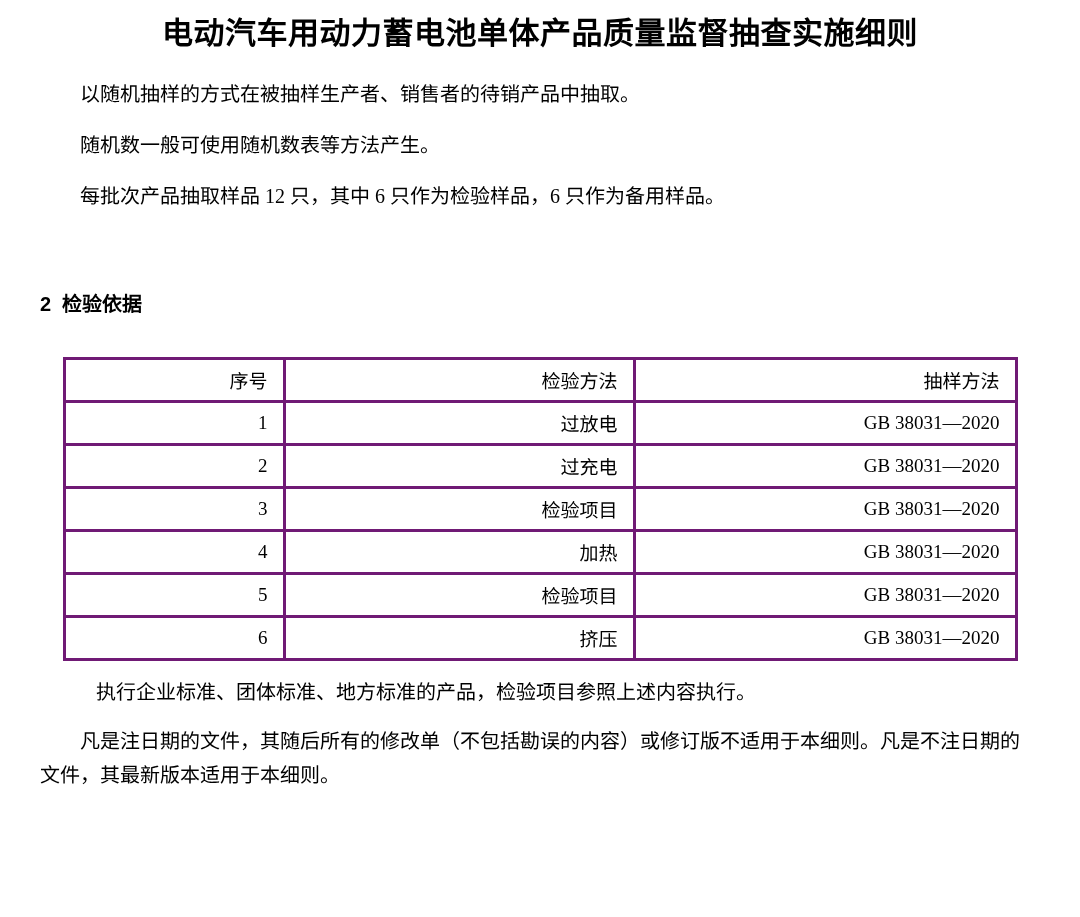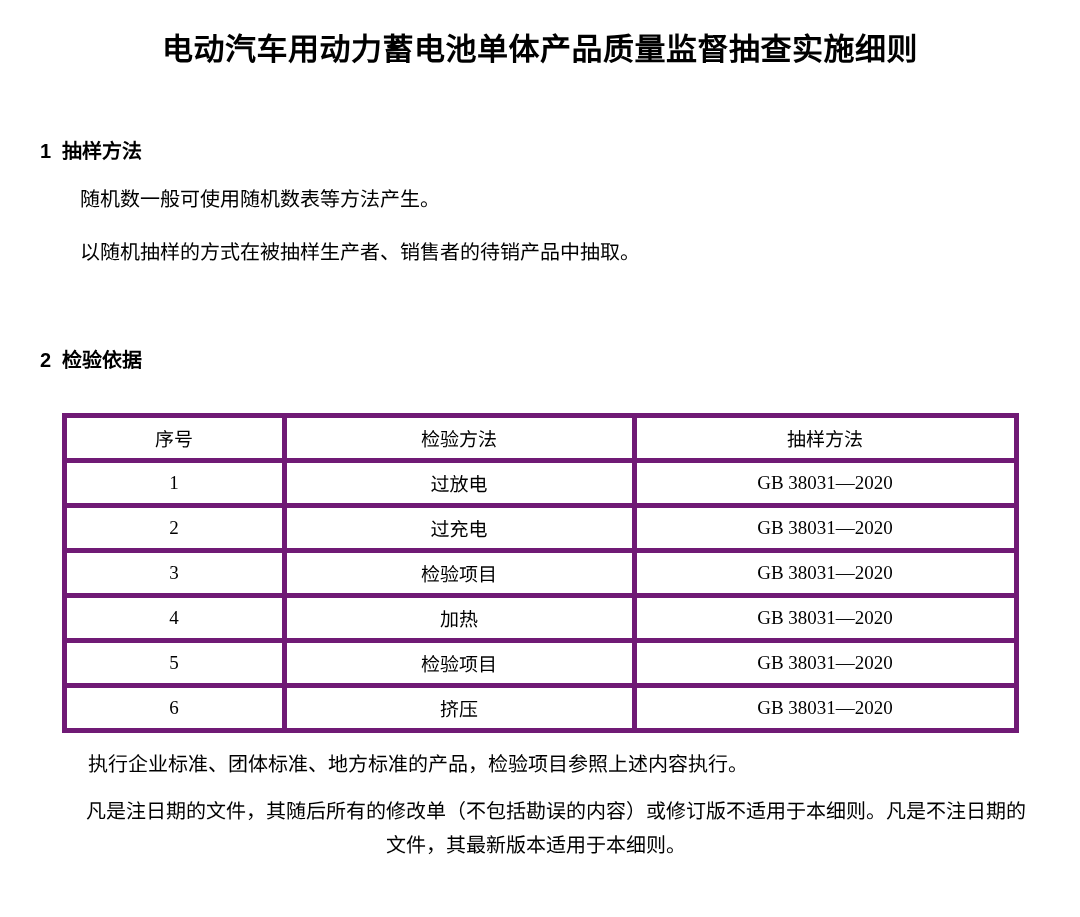--- a/index.html
+++ b/index.html
@@ -22,21 +22,21 @@
     padding: 0 40px;
   }
   .doc-title {
     text-align: center;
     font-family: "Liberation Sans", "DejaVu Sans", sans-serif;
     font-weight: bold;
     font-size: 31px;
     line-height: 1.45;
     letter-spacing: 0.5px;
     margin: 0;
-    padding-top: 28px;
+    padding-top: 12px;
   }
   .doc-title .line2 {
     display: block;
     font-size: 30px;
   }
   .section-heading {
     font-family: "Liberation Sans", "DejaVu Sans", sans-serif;
     font-weight: bold;
     font-size: 20px;
     margin: 0;
@@ -59,67 +59,64 @@
   .para.sp2 { margin-top: 20px; }
   .para.sp3 { margin-top: 20px; }
 
   table.insp {
     border-collapse: collapse;
     margin: 40px auto 0 auto;
     width: 952px;
     table-layout: fixed;
   }
   table.insp td, table.insp th {
-    border: 5px solid #701a75;
-    text-align: center;
+    border: 3px solid #701a75;
+    text-align: right;
     font-size: 19px;
     font-weight: normal;
     height: 38px;
     padding: 1px 15px;
   }
   table.insp thead td {
     font-family: "Liberation Sans", "DejaVu Sans", sans-serif;
     font-size: 19px;
   }
   table.insp col.c1 { width: 220px; }
   table.insp col.c2 { width: 350px; }
   table.insp col.c3 { width: 382px; }
 
   .after-table {
     font-size: 20px;
     line-height: 1.55;
-    margin: 8px;
+    margin: 16px;
     padding-left: 40px;
   }
   .after-table.t1 { margin-top: 16px; }
   .tail-para {
     font-size: 20px;
     line-height: 1.72;
     margin: 0;
     text-indent: 40px;
     padding: 0 8px 0 0;
-    text-align: center;
   }
   .tail-para.t2 { margin-top: 14px; }
 </style>
 </head>
 <body>
 
 <div class="page">
 
   <h1 class="doc-title">
     <span>电动汽车用动力蓄电池单体产品质量监督抽查实施细则</span>
   </h1>
 
-  <h2 class="section-heading sec1">
-    <span class="num">1</span><span>抽样方法</span>
-  </h2>
 
+  <p class="para sp1">以随机抽样的方式在被抽样生产者、销售者的待销产品中抽取。</p>
   <p class="para sp2">随机数一般可使用随机数表等方法产生。</p>
-  <p class="para sp1">以随机抽样的方式在被抽样生产者、销售者的待销产品中抽取。</p>
+  <p class="para sp3">每批次产品抽取样品 12 只，其中 6 只作为检验样品，6 只作为备用样品。</p>
 
   <h2 class="section-heading sec2">
     <span class="num">2</span><span>检验依据</span>
   </h2>
 
   <table class="insp">
     <colgroup>
       <col class="c1">
         <col class="c2">
         <col class="c3">

